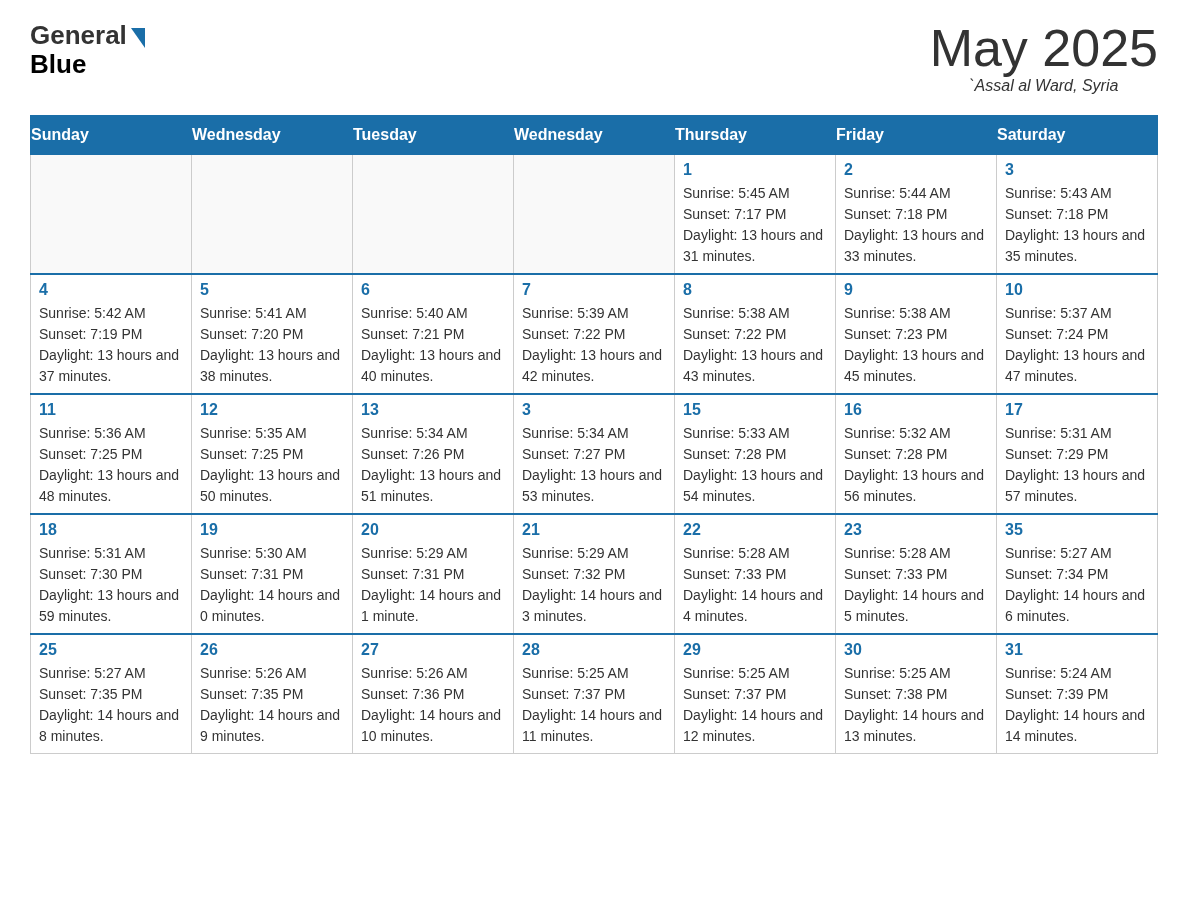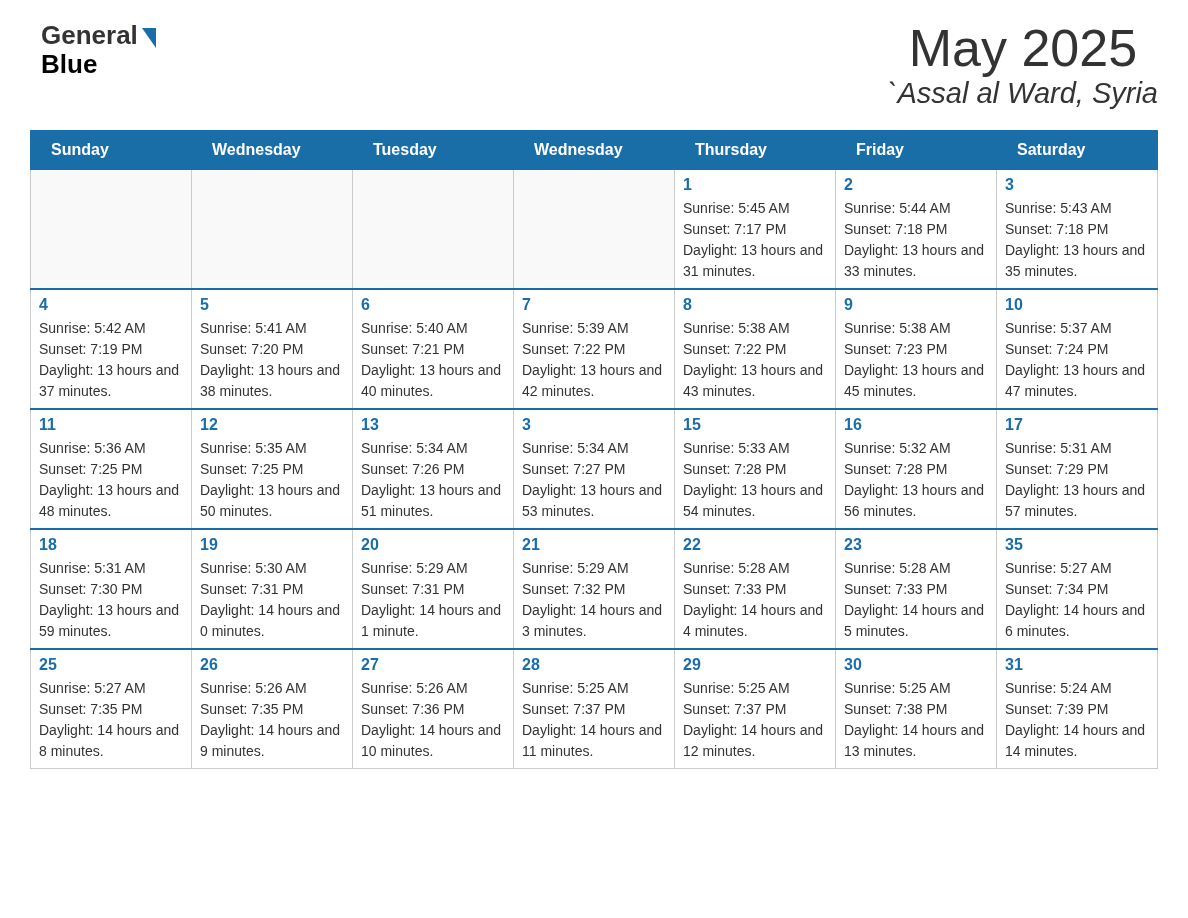--- a/index.html
+++ b/index.html
@@ -14,21 +14,20 @@
     .header {
       display: flex;
       justify-content: space-between;
       align-items: flex-start;
       margin-bottom: 20px;
     }
     .logo {
       display: flex;
       flex-direction: column;
       align-items: flex-start;
-      margin-left: 11px;
     }
     .logo-top {
       display: flex;
       align-items: center;
     }
     .logo-general {
       font-size: 26px;
       font-weight: bold;
       color: #333;
     }
@@ -50,35 +49,35 @@
     .title-section {
       text-align: center;
     }
     .month-year {
       font-size: 52px;
       font-weight: normal;
       color: #333;
       line-height: 1.1;
     }
     .location {
-      font-size: 29px;
+      font-size: 16px;
       color: #333;
       font-style: italic;
     }
     .calendar {
       width: 100%;
       border-collapse: collapse;
       border: 1px solid #aaa;
     }
     .calendar th {
       background-color: #1a6ea8;
       color: #fff;
       font-size: 16px;
       font-weight: bold;
-      padding: 10px 20px;
+      padding: 10px 0;
       text-align: left;
       border: 1px solid #1a6ea8;
     }
     .calendar td {
       border: 1px solid #ccc;
       vertical-align: top;
       padding: 6px 8px;
       width: 14.28%;
       min-height: 100px;
     }

